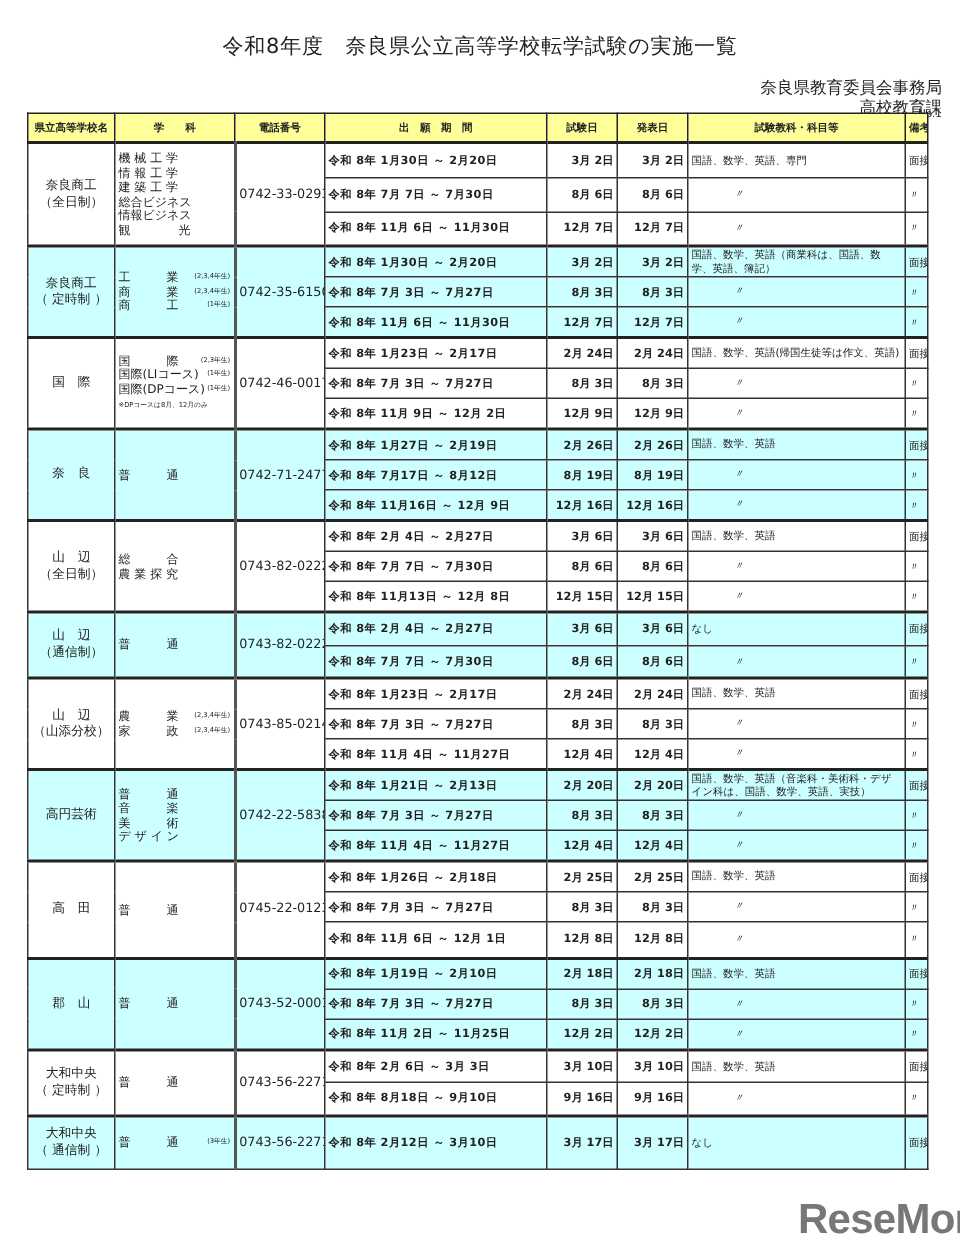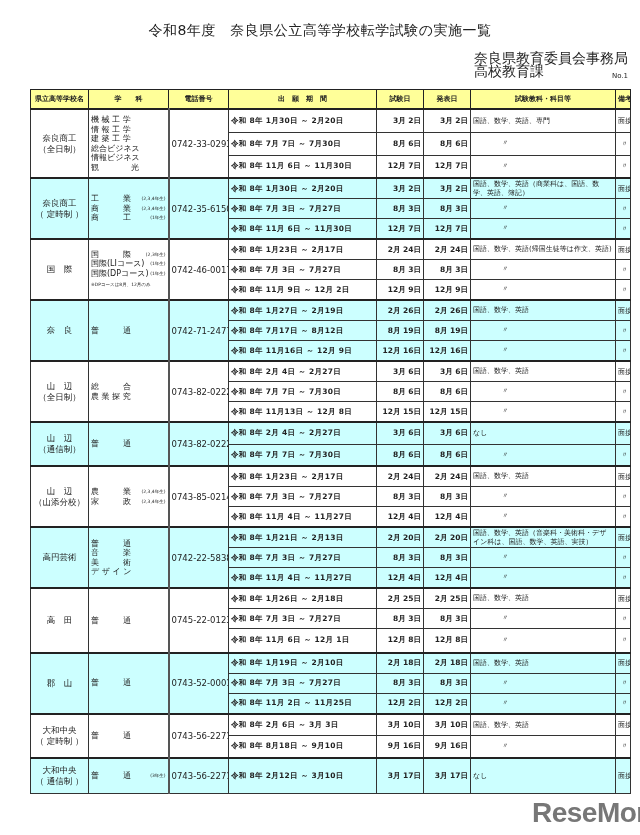--- a/index.html
+++ b/index.html
@@ -1,36 +1,36 @@
 <!DOCTYPE html>
 <html><head>
 <meta charset="utf-8">
 <style>
   html,body{margin:0;padding:0;background:#fff;}
   body{width:640px;height:835px;position:relative;font-family:"DejaVu Sans","Liberation Sans",sans-serif;color:#222;overflow:hidden;}
   .title{position:absolute;top:22px;left:0;width:640px;text-align:center;font-size:14px;letter-spacing:0.5px;}
-  .issuer{position:absolute;top:52px;right:12px;text-align:left;font-size:14px;line-height:13px;}
+  .issuer{position:absolute;top:52px;right:12px;text-align:right;font-size:11px;line-height:13px;}
   .pageno{position:absolute;top:72px;right:12px;font-size:7px;}
-  table{position:absolute;left:18px;top:89px;width:600px;border-collapse:collapse;table-layout:fixed;font-size:7px;margin-left:12px;}
+  table{position:absolute;left:18px;top:75px;width:600px;border-collapse:collapse;table-layout:fixed;font-size:7px;}
   td,th{border:1px solid #333;padding:0 2px;height:19px;vertical-align:middle;white-space:nowrap;overflow:hidden;}
   th{background:#ffff99;font-weight:bold;height:18px;font-size:7px;border:1.5px solid #222;}
   .blk td{border-top:1px solid #888;}
   .grp-first td{border-top:2px solid #222;}
   tr.cyan td{background:#ccffff;}
   .school{text-align:center;font-size:8.5px;line-height:11px;white-space:normal;}
   .dept{font-size:8px;line-height:9.5px;white-space:normal;border-right:2.5px solid #555;}
   .dept .line{display:flex;justify-content:space-between;}
   .dept small{font-size:4.5px;}
   .dept .note{font-size:4.5px;margin-top:2px;}
   .phone{text-align:center;font-size:8.5px;}
   .period{font-size:7.5px;font-weight:bold;letter-spacing:0.3px;}
   .date{text-align:right;font-size:7.5px;font-weight:bold;}
   .subj{font-size:7px;white-space:normal;line-height:8.5px;}
   .subj.ditto{padding-left:30px;font-style:italic;}
-  .note-c{text-align:right;font-size:7px;}
+  .note-c{text-align:left;font-size:7px;}
   .logo{position:absolute;left:532px;top:797px;font-size:28px;font-weight:bold;color:#777;letter-spacing:-0.5px;font-family:"Liberation Sans",sans-serif;}
 </style>
 </head>
 <body>
 
 <div class="title">令和8年度　奈良県公立高等学校転学試験の実施一覧</div>
 <div class="issuer">
   <div>奈良県教育委員会事務局</div>
   <div>高校教育課</div>
 </div>

